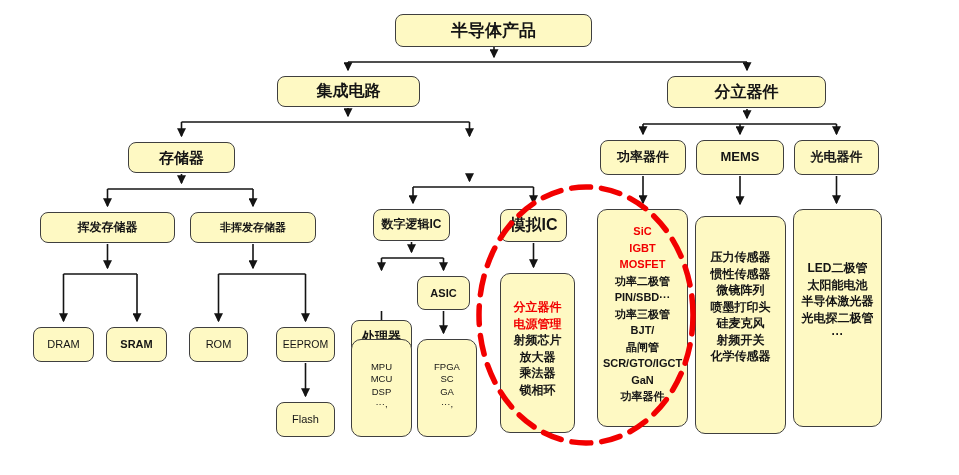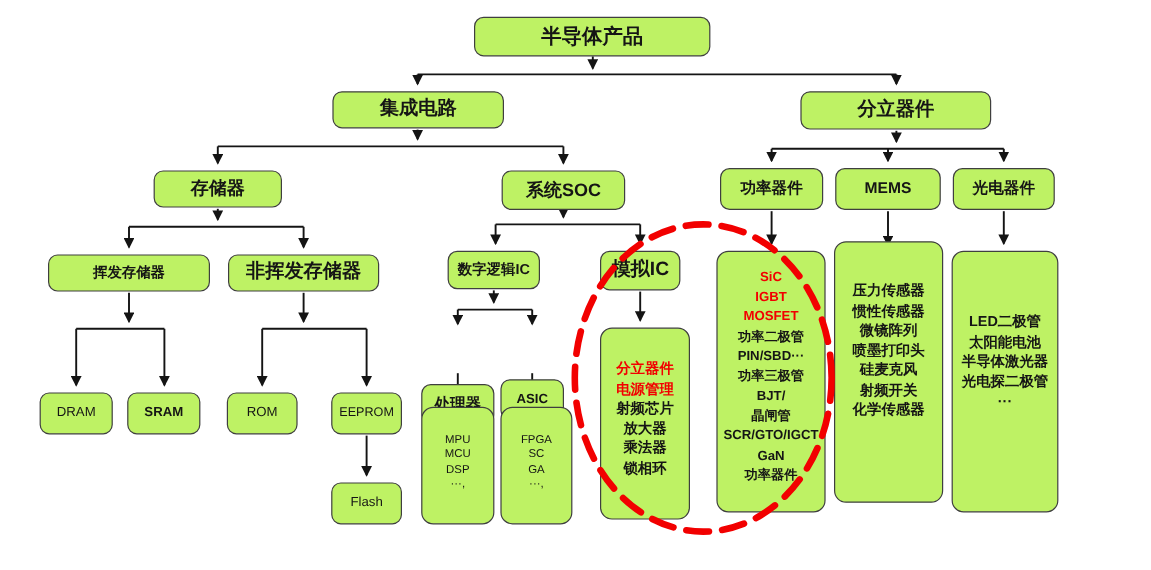--- a/index.html
+++ b/index.html
@@ -5,21 +5,21 @@
   html,body{margin:0;padding:0;background:#ffffff;}
   .stage{
     position:relative;width:959px;height:475px;background:#ffffff;overflow:hidden;
     font-family:"Liberation Sans","DejaVu Sans",sans-serif;color:#111;
   }
   .layer{position:absolute;left:0;top:0;width:959px;height:475px;}
   #connector-layer{z-index:1;}
   #highlight-layer{z-index:3;pointer-events:none;}
   .node{
     position:absolute;z-index:2;box-sizing:border-box;
-    background:#bef264;border:1.5px solid #3f3f3f;border-radius:8px;
+    background:#fef9c3;border:1.5px solid #3f3f3f;border-radius:8px;
     display:flex;align-items:center;justify-content:center;
     font-weight:bold;color:#151515;text-align:center;line-height:1.15;
     white-space:pre;
   }
   .node.plain{font-weight:normal;}
   .list{
     flex-direction:column;justify-content:flex-start;border-radius:10px;
   }
   .list span{display:block;white-space:pre;text-align:center;}
   .lh{line-height:16.5px;}
@@ -107,43 +107,42 @@
   </svg>
 
   <div class="node" style="left:395px;top:14px;width:197px;height:33px;font-size:17px;">半导体产品</div>
 
   <div class="node" style="left:277px;top:76px;width:143px;height:31px;font-size:16px;">集成电路</div>
 
   <div class="node" style="left:667px;top:76px;width:159px;height:32px;font-size:16px;">分立器件</div>
 
   <div class="node" style="left:128px;top:142px;width:107px;height:31px;font-size:15px;">存储器</div>
 
-  <div class="node" style="left:418px;top:142px;width:103px;height:33px;font-size:15px;">系统SOC</div>
 
   <div class="node" style="left:40px;top:212px;width:135px;height:31px;font-size:12px;">挥发存储器</div>
 
-  <div class="node" style="left:190px;top:212px;width:126px;height:31px;font-size:16px;">非挥发存储器</div>
+  <div class="node" style="left:190px;top:212px;width:126px;height:31px;font-size:11px;">非挥发存储器</div>
 
   <div class="node plain" style="left:33px;top:327px;width:61px;height:35px;font-size:11px;">DRAM</div>
 
   <div class="node plain" style="left:106px;top:327px;width:61px;height:35px;font-size:11px;font-weight:bold;">SRAM</div>
 
   <div class="node plain" style="left:189px;top:327px;width:59px;height:35px;font-size:11px;text-align:center;">ROM</div>
 
   <div class="node plain" style="left:276px;top:327px;width:59px;height:35px;font-size:10.5px;">EEPROM</div>
 
   <div class="node plain" style="left:276px;top:402px;width:59px;height:35px;font-size:11px;">Flash</div>
 
   <div class="node" style="left:373px;top:209px;width:77px;height:32px;font-size:12px;">数字逻辑IC</div>
 
   <div class="node" style="left:500px;top:209px;width:67px;height:33px;font-size:16px;">模拟IC</div>
 
   <div class="node" style="left:351px;top:276px;width:61px;height:34px;font-size:13px;margin-top:44px;">处理器</div>
 
-  <div class="node" style="left:417px;top:276px;width:53px;height:34px;font-size:11px;margin-top:40px;">ASIC</div>
+  <div class="node" style="left:417px;top:276px;width:53px;height:34px;font-size:11px;">ASIC</div>
 
   <div class="node plain list" style="left:351px;top:339px;width:61px;height:98px;font-size:9.5px;padding-top:21px;">
     <span style="line-height:12.3px;">MPU
 MCU
 DSP
 ···,</span>
   </div>
 
   <div class="node plain list" style="left:417px;top:339px;width:60px;height:98px;font-size:9.5px;padding-top:21px;">
     <span style="line-height:12.3px;">FPGA
@@ -174,21 +173,21 @@
     <span class="lh">功率二极管
 PIN/SBD···
 功率三极管
 BJT/
 晶闸管
 SCR/GTO/IGCT
 GaN
 功率器件</span>
   </div>
 
-  <div class="node list" style="left:695px;top:201px;width:91px;height:218px;font-size:12px;padding-top:32px;">
+  <div class="node list" style="left:695px;top:216px;width:91px;height:218px;font-size:12px;padding-top:32px;">
     <span class="lh">压力传感器
 惯性传感器
 微镜阵列
 喷墨打印头
 硅麦克风
 射频开关
 化学传感器</span>
   </div>
 
   <div class="node list" style="left:793px;top:209px;width:89px;height:218px;font-size:12px;padding-top:50px;">

